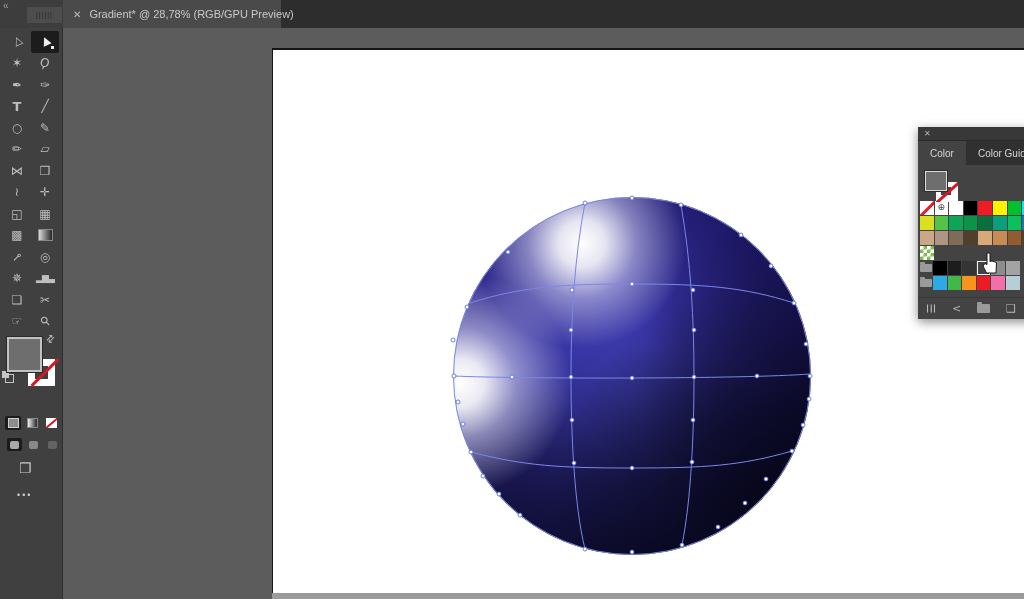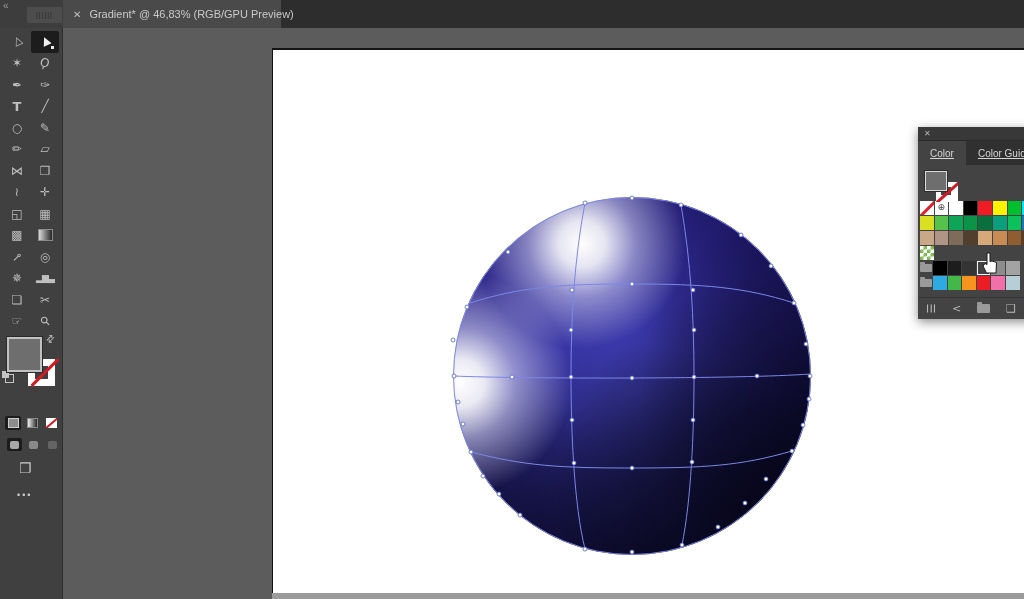--- a/index.html
+++ b/index.html
@@ -83,21 +83,21 @@
 
   .screenmode-btn{position:absolute;left:19px;top:432px;color:#c9c9c9;font-size:14px;font-family:"DejaVu Sans",sans-serif;}
   .toolbar-ellipsis{position:absolute;left:17px;top:462px;color:#cfcfcf;font-size:9px;letter-spacing:2px;}
 
   
   .panel{position:absolute;left:918px;top:127px;width:220px;height:192px;background:#434343;
          z-index:10;box-shadow:0 3px 10px rgba(0,0,0,.45);}
   .panel-header{position:absolute;left:0;top:0;width:100%;height:14px;background:#383838;border-bottom:1px solid #2a2a2a;}
   .panel-close{position:absolute;left:6px;top:2px;color:#b5b5b5;font-size:8px;}
   .panel-tabs{position:absolute;left:0;top:14px;width:100%;height:24px;background:#303030;display:flex;align-items:stretch;}
-  .ptab{display:flex;align-items:center;padding:0 12px;font-size:10px;color:#d6d6d6;text-decoration:underline;}
+  .ptab{display:flex;align-items:center;padding:0 12px;font-size:10px;color:#d6d6d6;}
   .ptab.active{background:#434343;}
   .panel-fs{position:absolute;left:7px;top:44px;width:40px;height:34px;}
   .panel-fill{position:absolute;left:0;top:0;width:22px;height:20px;background:#6e6e6e;border:1px solid #dcdcdc;
               box-shadow:0 0 0 1px #2b2b2b;z-index:2;}
   .panel-stroke{position:absolute;left:11px;top:11px;width:22px;height:20px;background:#ffffff;z-index:1;overflow:hidden;}
   .panel-stroke::before{content:"";position:absolute;left:5px;top:5px;width:10px;height:8px;background:#434343;}
   .panel-stroke::after{content:"";position:absolute;left:-4px;top:9px;width:32px;height:3px;background:#d31a22;transform:rotate(-42deg);}
   .swatch-grid{position:absolute;left:2px;top:74px;}
   .swatch-row{display:flex;gap:1px;height:15px;align-items:flex-start;}
   .sw{width:13.6px;height:13.5px;position:relative;}
@@ -184,21 +184,21 @@
       </g>
   </svg>
 
   <div class="tabbar">
     <div class="tool-header">
       <span class="collapse-chevrons">«</span>
       <div class="dock-grip">||||||</div>
     </div>
     <div class="doc-tab">
       <span class="close">✕</span>
-      <span class="title">Gradient* @ 46,83% (RGB/GPU Preview)</span>
+      <span class="title">Gradient* @ 28,78% (RGB/GPU Preview)</span>
     </div>
   </div>
 
   <div class="toolbar">
     <div class="tools-grid" id="tools-grid">
         <div class="tool icon-selection-tool">
           <span>▷</span>
         </div>
         <div class="tool icon-direct-selection-tool active">
           <span>▶</span>

